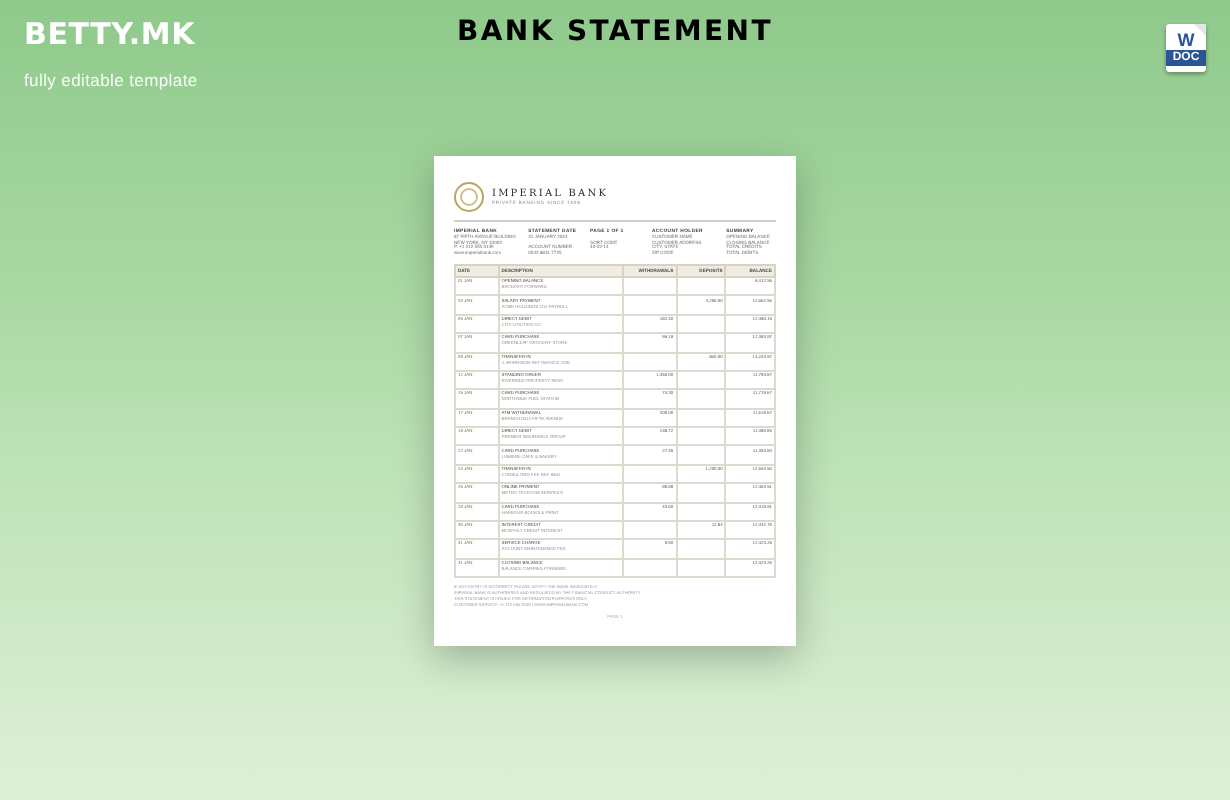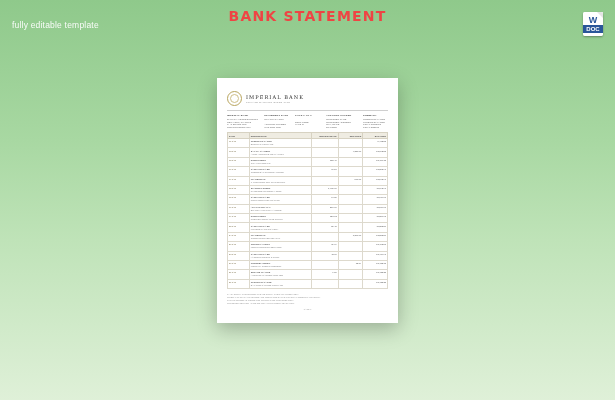--- a/index.html
+++ b/index.html
@@ -19,21 +19,21 @@
     font-family:"DejaVu Sans", sans-serif;
     font-weight:bold;font-size:15px;color:#ffffff;letter-spacing:0.3px;
     line-height:1;
   }
   .brand-sub{
     margin-top:10px;font-size:8.5px;color:#ffffff;opacity:.95;letter-spacing:.2px;
   }
   .title{
     position:absolute;left:0;right:0;top:8px;text-align:center;
     font-family:"DejaVu Sans", sans-serif;
-    font-weight:bold;font-size:14px;color:#ef4444;letter-spacing:1.2px;
+    font-weight:bold;font-size:14px;color:#000000;letter-spacing:1.2px;
   }
   .file-icons{
     position:absolute;right:12px;top:12px;display:flex;gap:6px;align-items:flex-start;
   }
   .fileicon{
     width:20px;height:24px;background:#ffffff;border-radius:2px;position:relative;
     box-shadow:0 1px 2px rgba(0,0,0,.18);
   }
   .fileicon .fold{
     position:absolute;right:0;top:0;width:6px;height:6px;
@@ -103,20 +103,21 @@
 
   .foot{margin-top:4px;font-size:2.1px;color:#9a9a9a;line-height:3px;}
   .pg{margin-top:3px;text-align:center;font-size:2.2px;color:#aaa;}
 </style>
 </head>
 <body>
 
 <div class="page-wrap">
 
   <div class="brand">
+    <div class="brand-name">BETTY.MK</div>
     <div class="brand-sub">fully editable template</div>
   </div>
 
   <div class="title">BANK STATEMENT</div>
 
   <div class="file-icons">
     <div class="fileicon pdf">
       <div class="fold"></div>
       <div class="glyph">▤</div>
       <div class="tag">PDF</div>

